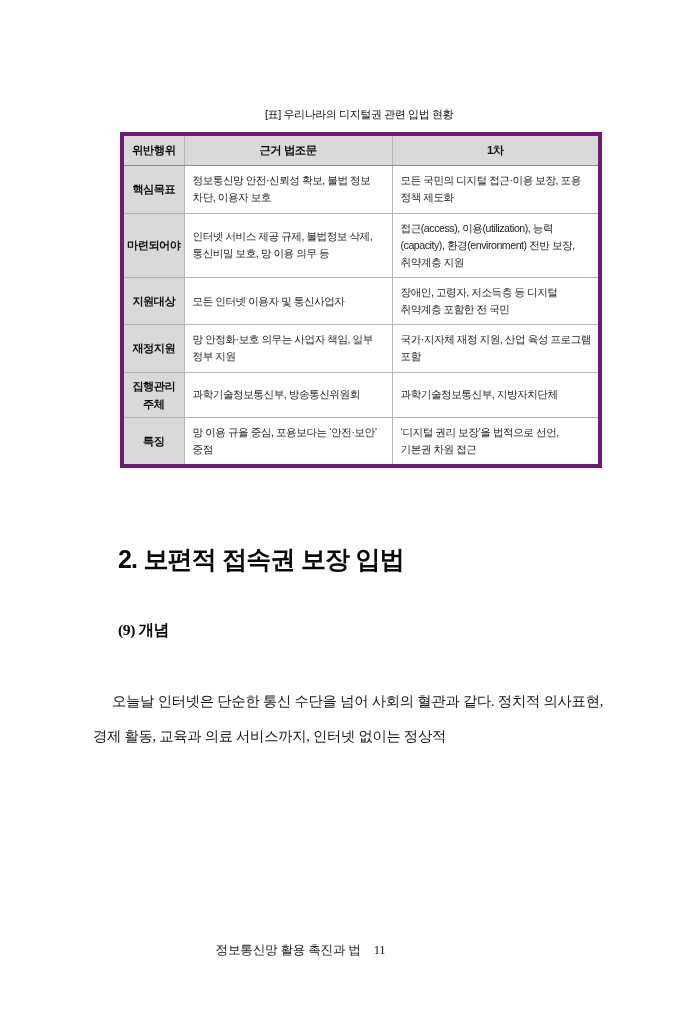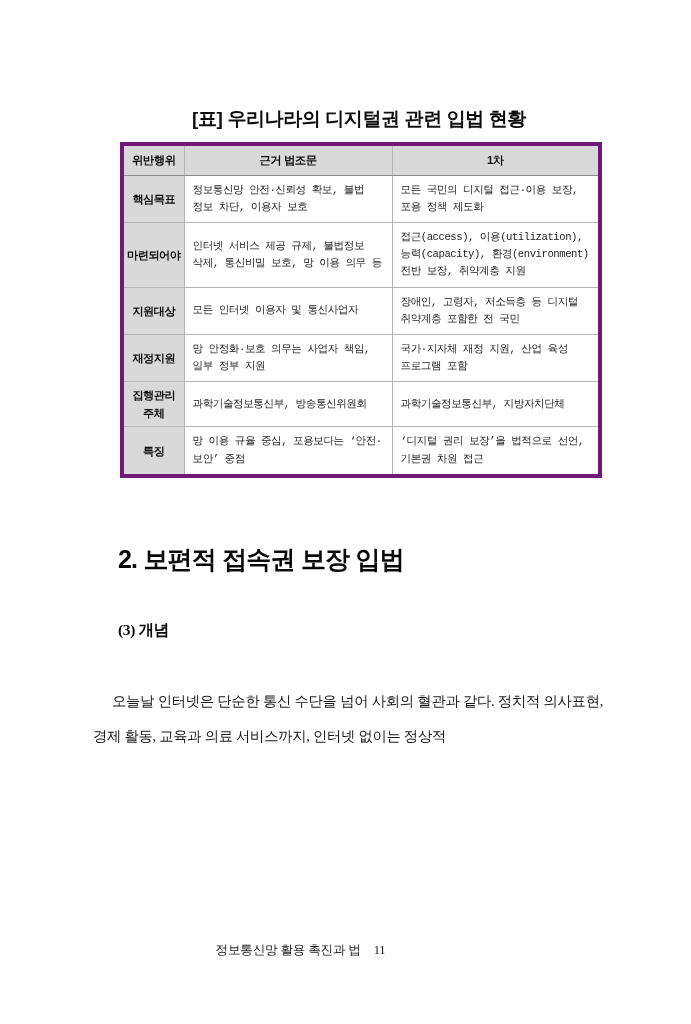--- a/index.html
+++ b/index.html
@@ -27,22 +27,22 @@
   .table-block {
     position: absolute;
     left: 120px;
     top: 108px;
     width: 478px;
   }
 
   .table-caption {
     text-align: center;
     font-family: "Liberation Sans", "DejaVu Sans", sans-serif;
-    font-weight: bold;
-    font-size: 19px;
+    font-weight: normal;
+    font-size: 11px;
     letter-spacing: -0.4px;
     color: #0d0d0d;
     margin: 0 0 11px 0;
     line-height: 1.2;
   }
 
   table.legis {
     border-collapse: collapse;
     width: 478px;
     table-layout: fixed;
@@ -87,21 +87,20 @@
     letter-spacing: -0.5px;
     color: #0d0d0d;
     padding: 4px 2px;
     border-left: 1px solid #8d8d8d;
   }
 
   table.legis td.cell {
     padding: 6px 7px 6px 8px;
     text-align: left;
     word-break: keep-all;
-    font-family: Liberation Mono, monospace;
   }
   table.legis td.cell.last { border-right: 1px solid #8d8d8d; }
 
   table.legis tbody tr:last-child td { border-bottom: 1px solid #8d8d8d; }
 
   
   .h-section {
     position: absolute;
     left: 118px;
     top: 544px;
@@ -218,21 +217,21 @@
           <td class="rowhead">특징</td>
           <td class="cell">망 이용 규율 중심, 포용보다는 ‘안전·보안’ 중점</td>
           <td class="cell last">‘디지털 권리 보장’을 법적으로 선언, 기본권 차원 접근</td>
         </tr>
       </tbody>
     </table>
   </div>
 
   <div class="h-section">2. 보편적 접속권 보장 입법</div>
 
-  <div class="h-sub">(3) 개념</div>
+  <div class="h-sub">(9) 개념</div>
 
   <div class="body-copy">
     <p class="p2">오늘날 인터넷은 단순한 통신 수단을 넘어 사회의 혈관과 같다. 정치적 의사표현, 경제 활동, 교육과 의료 서비스까지, 인터넷 없이는 정상적</p>
   </div>
 
   <div class="footer">
     <span>정보통신망 활용 촉진과 법</span><span class="pg">11</span>
   </div>
 
 </div>

